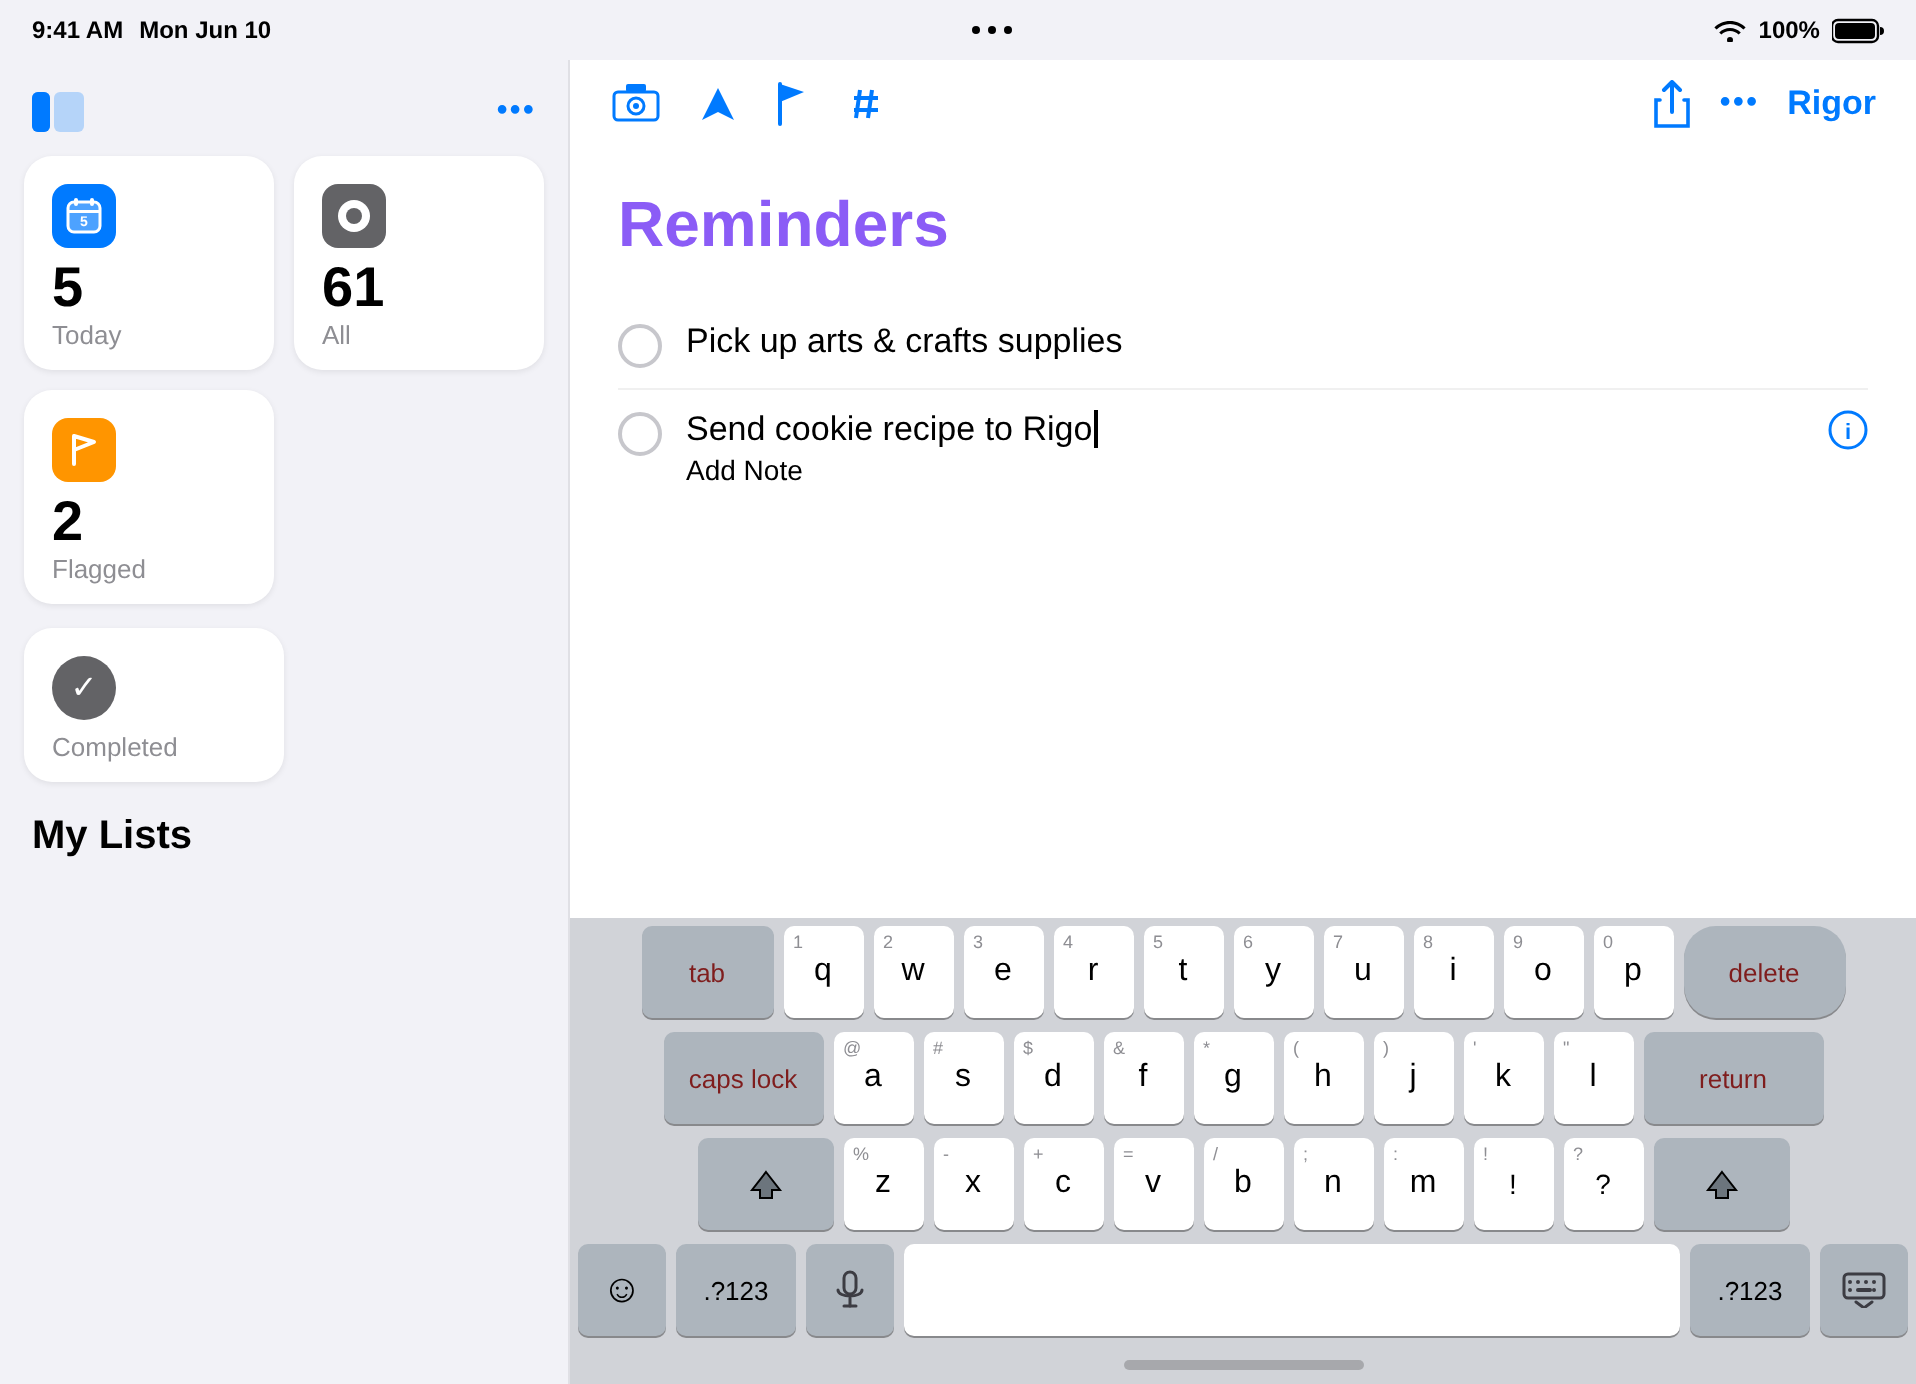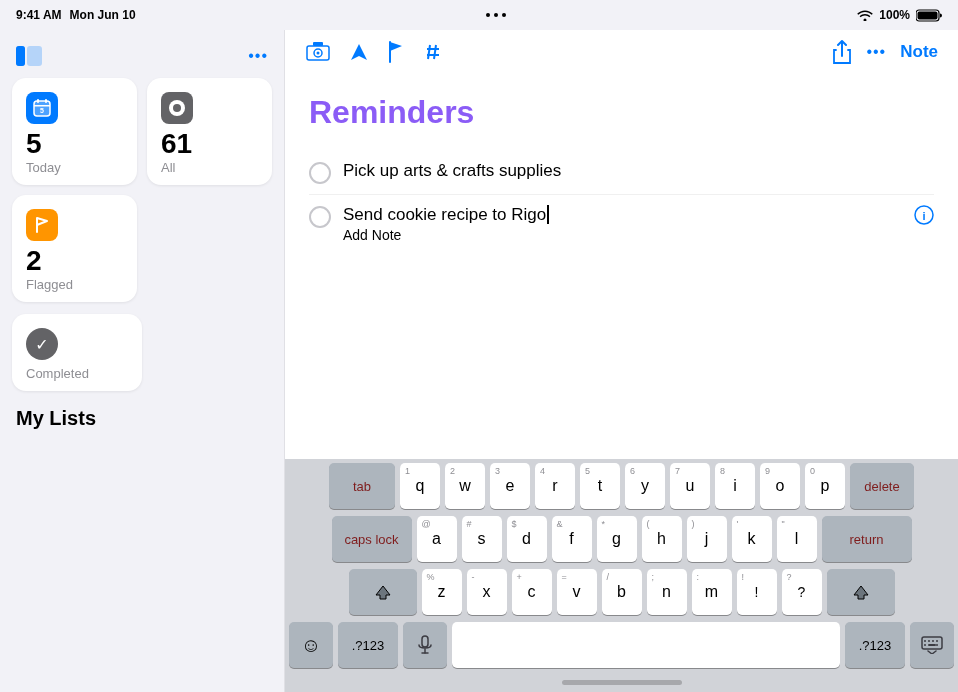--- a/index.html
+++ b/index.html
@@ -315,21 +315,21 @@
     .key-number-hint {
       position: absolute;
       top: 3px;
       left: 5px;
       font-size: 9px;
       color: #8e8e93;
       font-weight: 500;
     }
 
     .key-tab { width: 66px; }
-    .key-delete { width: 64px; }
+    .key-delete { width: 81px; border-radius: 16px; }
     .key-caps { width: 80px; font-size: 13px; }
     .key-return { width: 90px; font-size: 13px; }
     .key-shift-left { width: 68px; font-size: 13px; }
     .key-shift-right { width: 68px; font-size: 13px; }
     .key-space {
       background: white;
       flex: 1;
       max-width: 420px;
     }
     .key-emoji { width: 44px; font-size: 20px; background: #adb5bd; }
@@ -479,21 +479,21 @@
           <line x1="13" y1="3" x2="11" y2="17" stroke="#007aff" stroke-width="2"></line>
         </svg>
       </div>
       <div class="toolbar-right">
 
         <svg width="20" height="24" viewBox="0 0 20 24" fill="#007aff">
           <path d="M10 1 L10 16 M6 5 L10 1 L14 5" stroke="#007aff" stroke-width="2" stroke-linecap="round" stroke-linejoin="round" fill="none"></path>
           <path d="M4 10 H2 V23 H18 V10 H16" stroke="#007aff" stroke-width="1.8" stroke-linecap="round" fill="none"></path>
         </svg>
         <span class="ellipsis-icon">•••</span>
-        <span class="done-btn">Note</span>
+        <span class="done-btn">Rigor</span>
       </div>
     </div>
 
     <div class="content-area">
       <div class="reminders-title">Reminders</div>
 
       <div class="reminder-item">
         <div class="reminder-circle"></div>
         <div class="reminder-text">Pick up arts &amp; crafts supplies</div>
       </div>

